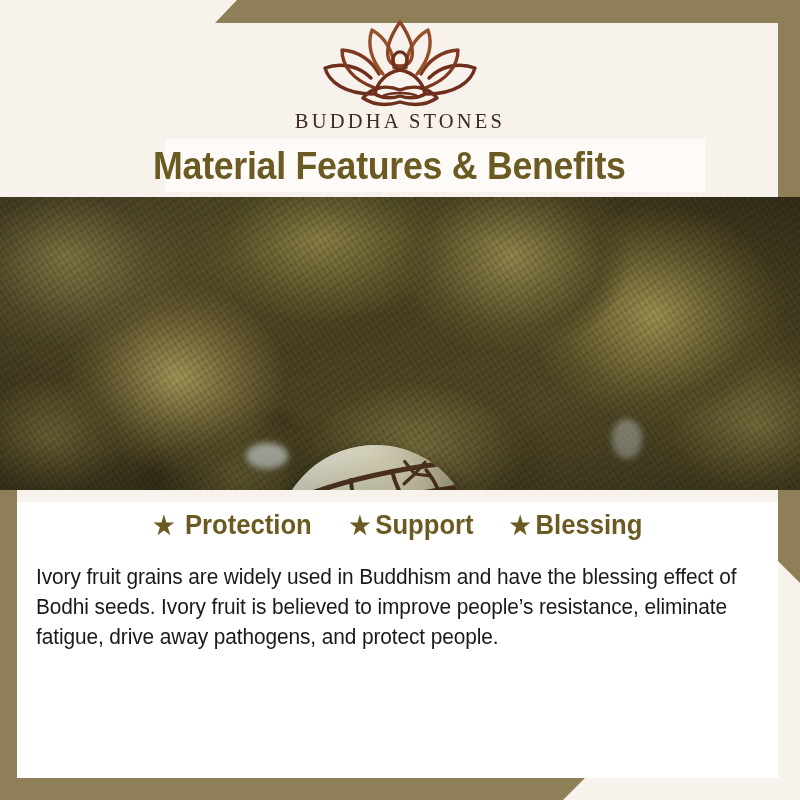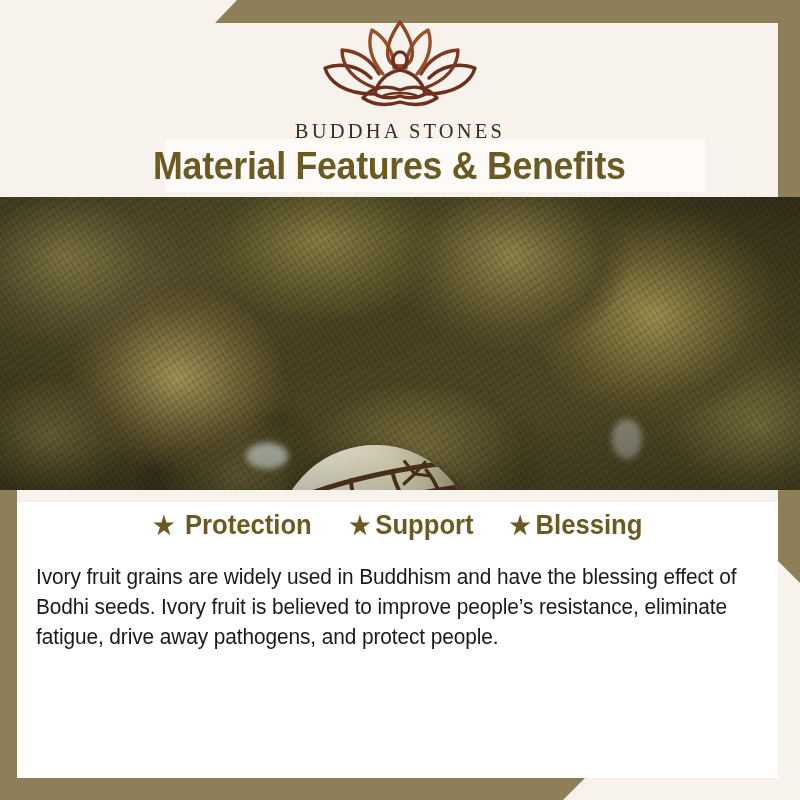--- a/index.html
+++ b/index.html
@@ -73,21 +73,21 @@
     flex-direction: column;
     align-items: center;
     justify-content: flex-start;
   }
   .logo-mark {
     width: 170px;
     height: 92px;
     display: block;
   }
   .logo-word {
-    margin-top: 12px;
+    margin-top: 2px;
     font-family: "Liberation Serif", serif;
     font-size: 20.5px;
     letter-spacing: 3.2px;
     color: #3b2b20;
     font-weight: 400;
   }
 
   
   .title-backdrop {
     position: absolute;

